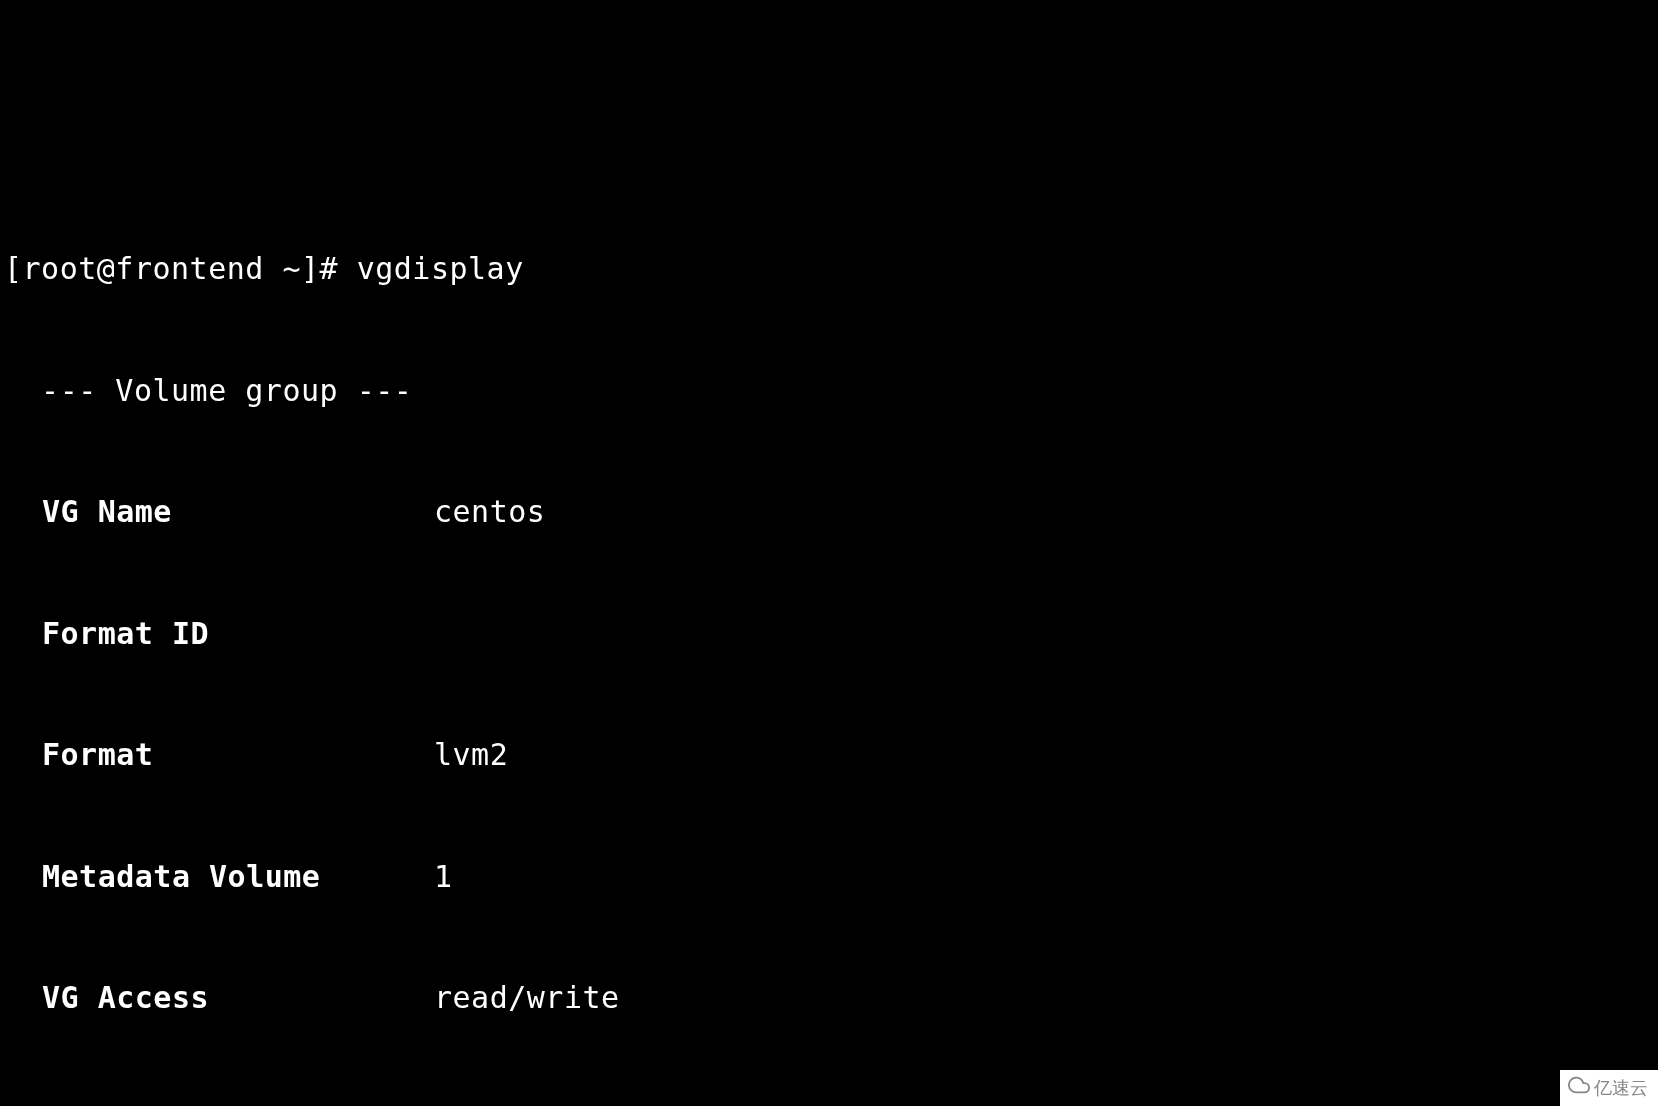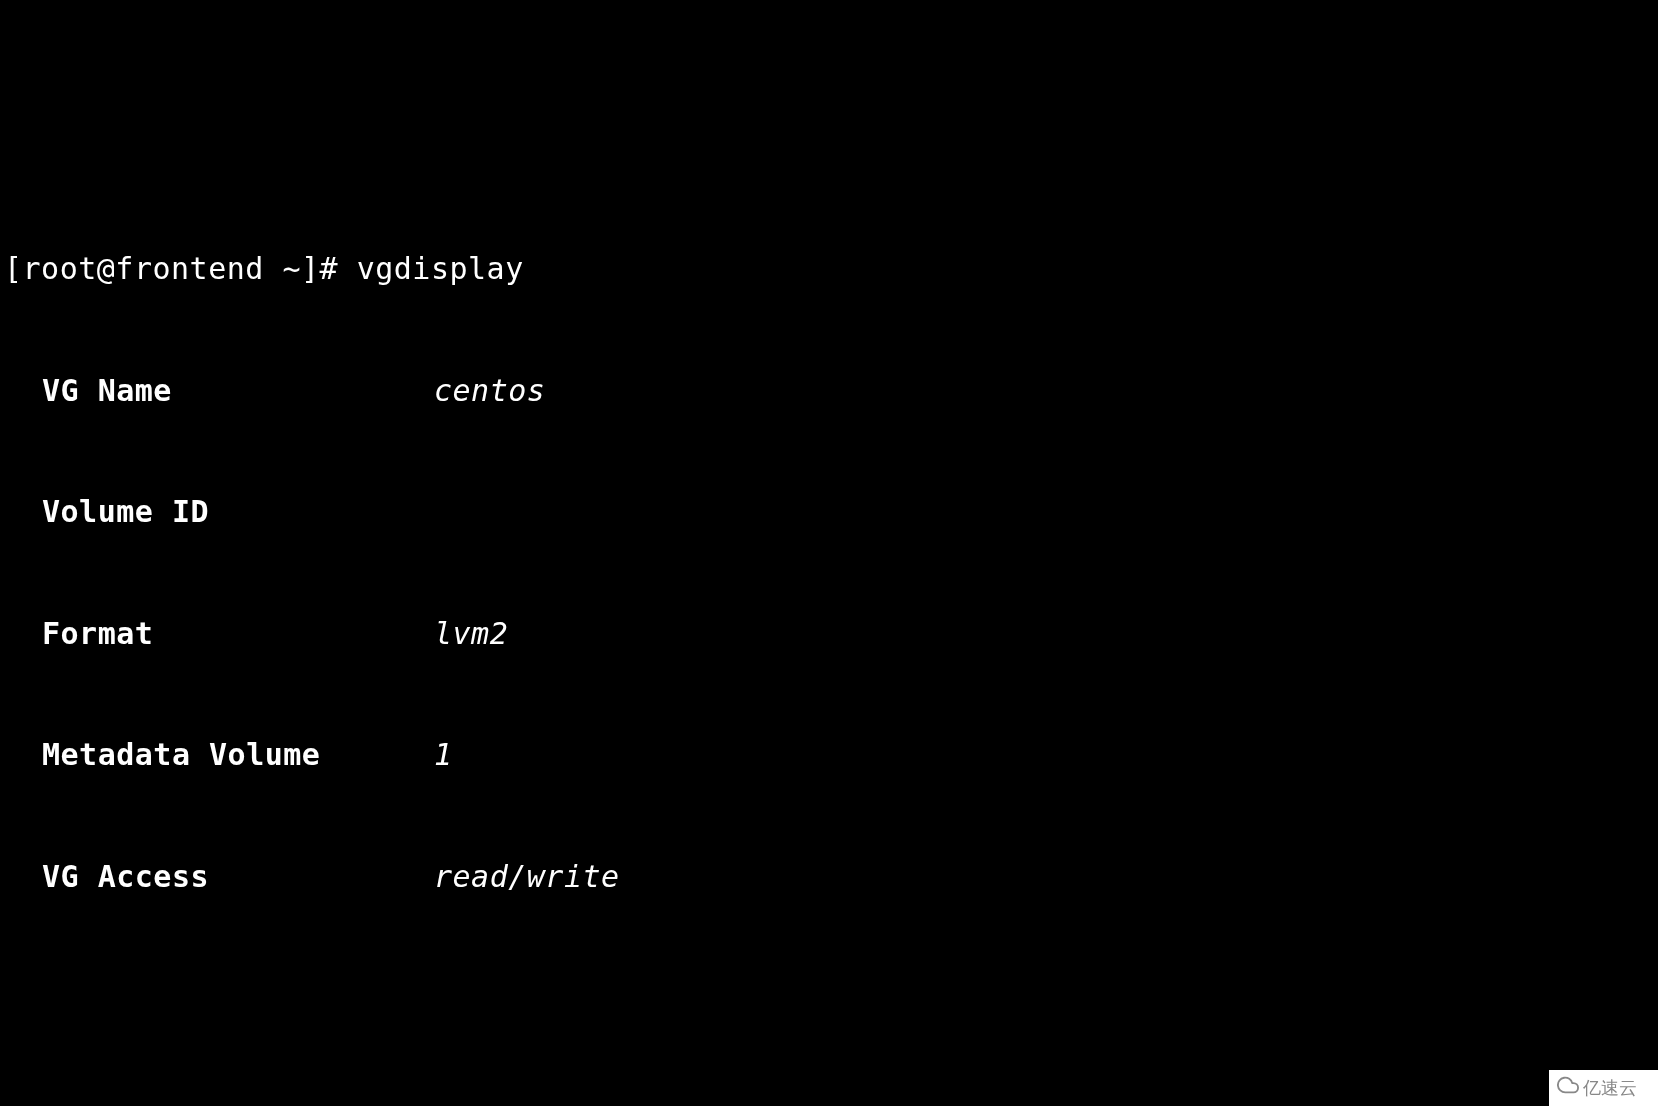--- a/index.html
+++ b/index.html
@@ -36,51 +36,51 @@
     .label {
       display: inline-block;
       width: 430px;
       padding-left: 38px;
       white-space: pre;
       font-weight: bold;
     }
     .value {
       display: inline;
       white-space: pre;
-      font-style: italic;
     }
     .watermark {
       position: absolute;
       right: 0;
       bottom: 0;
       background: #ffffff;
       color: #888888;
       font-family: "Arial", sans-serif;
       font-size: 18px;
-      padding: 4px 21px 4px 8px;
+      padding: 4px 10px 4px 8px;
       display: flex;
       align-items: center;
       gap: 4px;
       letter-spacing: 0;
       white-space: nowrap;
     }
     .watermark svg {
       width: 22px;
       height: 22px;
     }
   </style>
 </head>
 <body>
 
 
 
 <div class="term">
   <div class="prompt-line"><span>[root@frontend ~]# </span><span>vgdisplay</span></div>
+  <div class="section-title">  --- Volume group ---</div>
   <div class="row"><span class="label">VG Name</span><span class="value">centos</span></div>
-  <div class="row"><span class="label">Volume ID</span><span class="value"></span></div>
+  <div class="row"><span class="label">Format ID</span><span class="value"></span></div>
   <div class="row"><span class="label">Format</span><span class="value">lvm2</span></div>
   <div class="row"><span class="label">Metadata Volume</span><span class="value">1</span></div>
   <div class="row"><span class="label">VG Access</span><span class="value">read/write</span></div>
   
   
   
   
   
   
   

